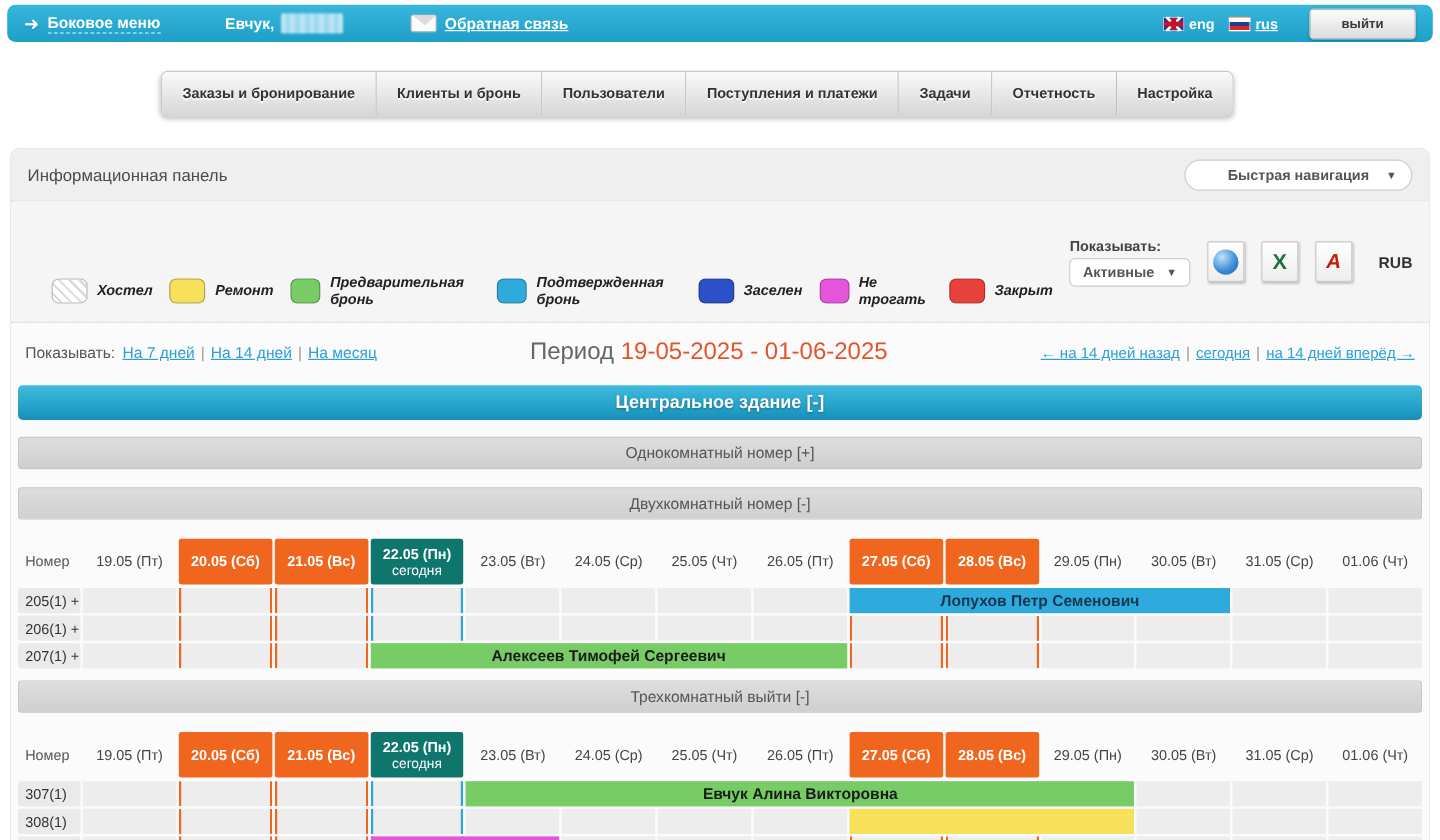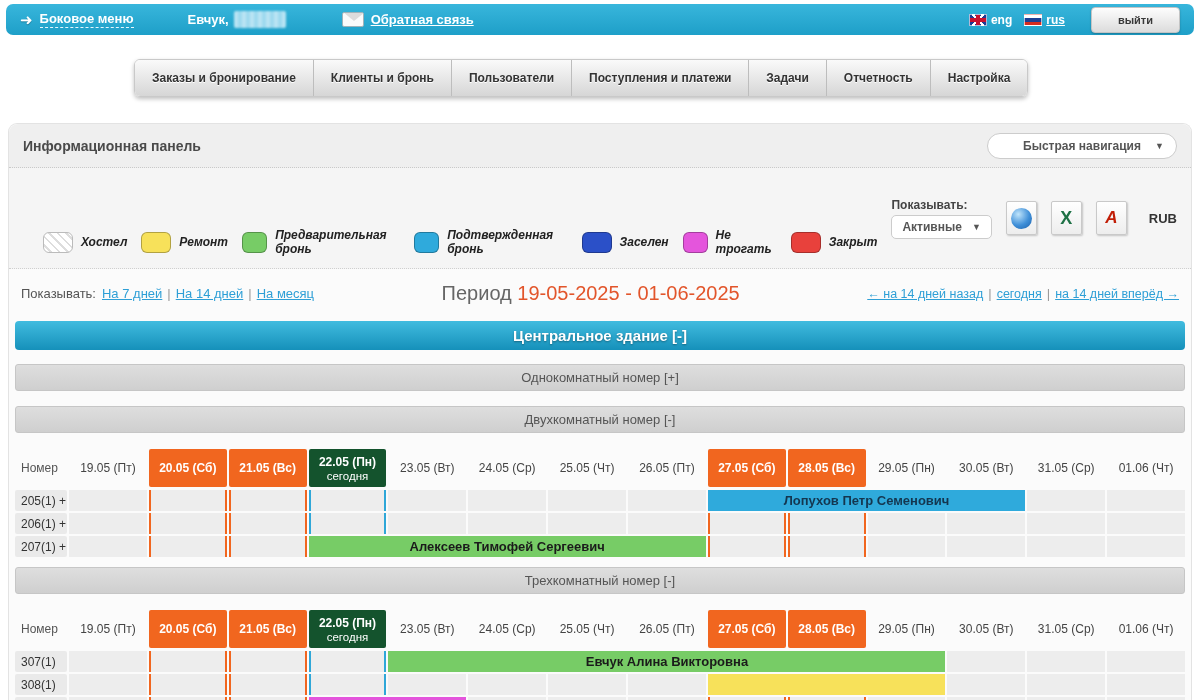--- a/index.html
+++ b/index.html
@@ -43,21 +43,21 @@
   .tab { padding:0 17px; height:36px; display:flex; align-items:center;
     background:linear-gradient(#fafafa,#d6d6d6); border-right:1px solid #bdbdbd;
     font-size:12px; font-weight:bold; color:#333; text-shadow:0 1px 0 #fff; cursor:pointer; white-space:nowrap; }
   .tab:last-child { border-right:none; }
 
   
   .panel { margin:26px 8px 0; border-radius:9px 9px 0 0; background:#FBFBFB;
     border:1px solid #e3e3e3; border-bottom:none; min-height:560px; }
   .panel-header { background:#EFEFEF; border-radius:9px 9px 0 0; padding:9px 14px 8px;
     border-bottom:1px dotted #c9c9c9; display:flex; align-items:center; }
-  .panel-title { font-size:14px; font-weight:bold; color:#4a4a4a; }
+  .panel-title { font-size:14px; font-weight:normal; color:#4a4a4a; }
   .select-pill { margin-left:auto; width:190px; background:#fff; border:1px solid #ccc; border-radius:13px;
     padding:5px 12px; font-size:12px; font-weight:bold; color:#555; display:flex; align-items:center;
     justify-content:center; gap:8px; cursor:pointer; position:relative; }
   .select-pill .caret, .select-box .caret { font-size:9px; color:#555; }
   .select-pill .caret { position:absolute; right:12px; }
 
   
   .legend-row { background:#F5F5F5; border-bottom:1px dotted #cfcfcf; padding:12px 14px 12px 34px;
     display:flex; align-items:center; }
   .legend-item { display:flex; align-items:center; margin-right:14px; }
@@ -98,21 +98,21 @@
 
   
   .grid { margin:16px 6px 10px; }
   .grid-row { display:grid; grid-template-columns:52px repeat(14,1fr); column-gap:2px;
     margin-bottom:2px; }
   .grid-row > * { grid-row:1; }
   .header-row { height:38px; margin-bottom:3px; }
   .date-cell { font-size:12px; display:flex; align-items:center; justify-content:center; }
   .date-cell.normal { color:#444; }
   .date-cell.weekend { background:#F1661F; color:#fff; font-weight:bold; border-radius:2px; }
-  .date-cell.today { background:#14532d; color:#fff; font-weight:bold; border-radius:2px;
+  .date-cell.today { background:#0f766e; color:#fff; font-weight:bold; border-radius:2px;
     flex-direction:column; gap:1px; }
   .date-cell .sub { font-weight:normal; font-size:11.5px; }
   .room-col { background:#EAEAEA; border-radius:2px; font-size:12px; color:#333;
     display:flex; align-items:center; padding-left:6px; cursor:pointer; }
   .room-col.head { background:none; color:#555; cursor:default; }
   .room-row { height:21px; }
   .cell { background:#EDEDED; cursor:pointer; }
   .cell.weekend { box-shadow:inset 2px 0 0 #F1661F, inset -2px 0 0 #F1661F; }
   .cell.today { box-shadow:inset 2px 0 0 #2FA7D8, inset -2px 0 0 #2FA7D8; }
   .bar { z-index:2; display:flex; align-items:center; justify-content:center;
@@ -339,21 +339,21 @@
           <div class="cell normal" style="grid-column: 9;"></div>
           <div class="cell weekend" style="grid-column: 10;"></div>
           <div class="cell weekend" style="grid-column: 11;"></div>
           <div class="cell normal" style="grid-column: 12;"></div>
           <div class="cell normal" style="grid-column: 13;"></div>
           <div class="cell normal" style="grid-column: 14;"></div>
           <div class="cell normal" style="grid-column: 15;"></div>
           <div class="bar" style="grid-column: 5 / span 5; background: rgb(119, 204, 102);">Алексеев Тимофей Сергеевич</div>
         </div>
       </div>
-      <div class="section-bar">Трехкомнатный номер [-]</div>
+      <div class="section-bar">Трехкомнатный выйти [-]</div>
       <div class="grid">
         <div class="grid-row header-row">
           <div class="room-col head">Номер</div>
           <div class="date-cell normal" style="grid-column: 2;">
             <div>19.05 (Пт)</div>
           </div>
           <div class="date-cell weekend" style="grid-column: 3;">
             <div>20.05 (Сб)</div>
           </div>
           <div class="date-cell weekend" style="grid-column: 4;">

